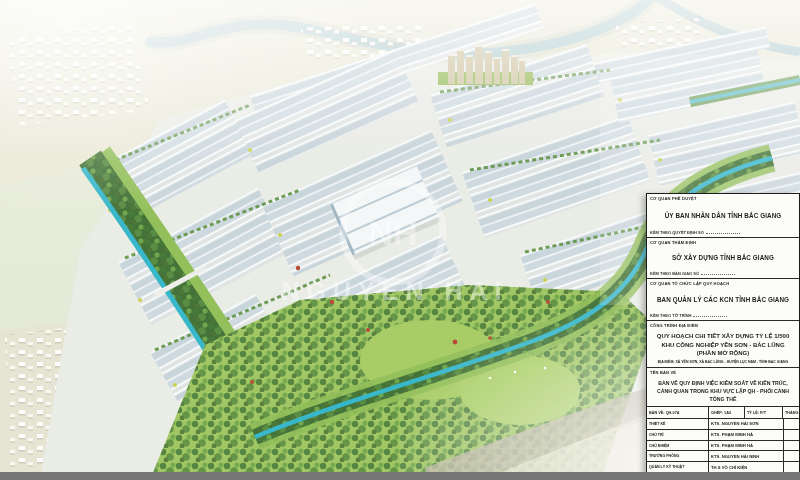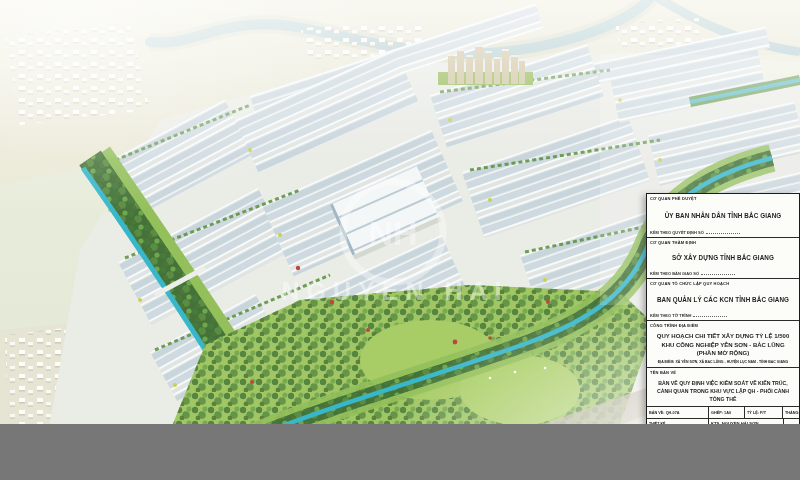--- a/index.html
+++ b/index.html
@@ -1,16 +1,16 @@
 <!DOCTYPE html>
 <html><head>
 <meta charset="utf-8">
 <style>
   html,body{margin:0;padding:0;background:#777;}
-  #stage{position:relative;width:800px;height:424px;overflow:hidden;
+  #stage{position:relative;width:800px;height:472px;overflow:hidden;
          font-family:"Liberation Sans",sans-serif;background:#e8ebdc;}
   #scene{position:absolute;left:0;top:0;}
   
   #panel{position:absolute;left:646px;top:193px;width:154px;height:287px;
          background:#fcfcf9;border:1.5px solid #1c1c1c;box-sizing:border-box;
          box-shadow:-3px 2px 6px rgba(40,50,40,.35);color:#1d1d1d;
          display:flex;flex-direction:column;}
   .tb-sec{position:relative;border-bottom:1px solid #2a2a2a;box-sizing:border-box;
           display:flex;flex-direction:column;}
   .tb-label{font-size:4px;font-weight:bold;letter-spacing:.2px;padding:2px 3px 0 3px;color:#222;}

